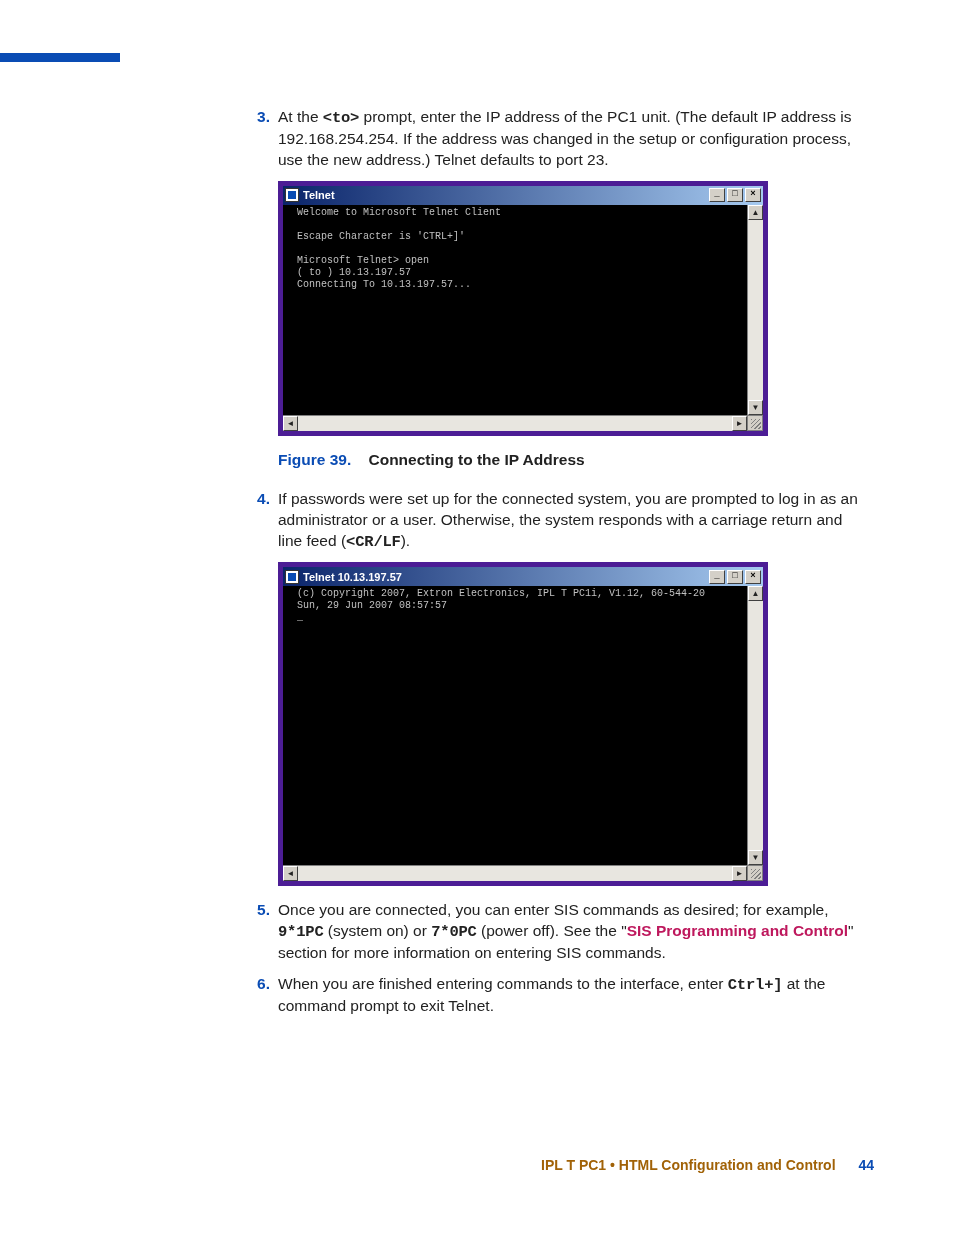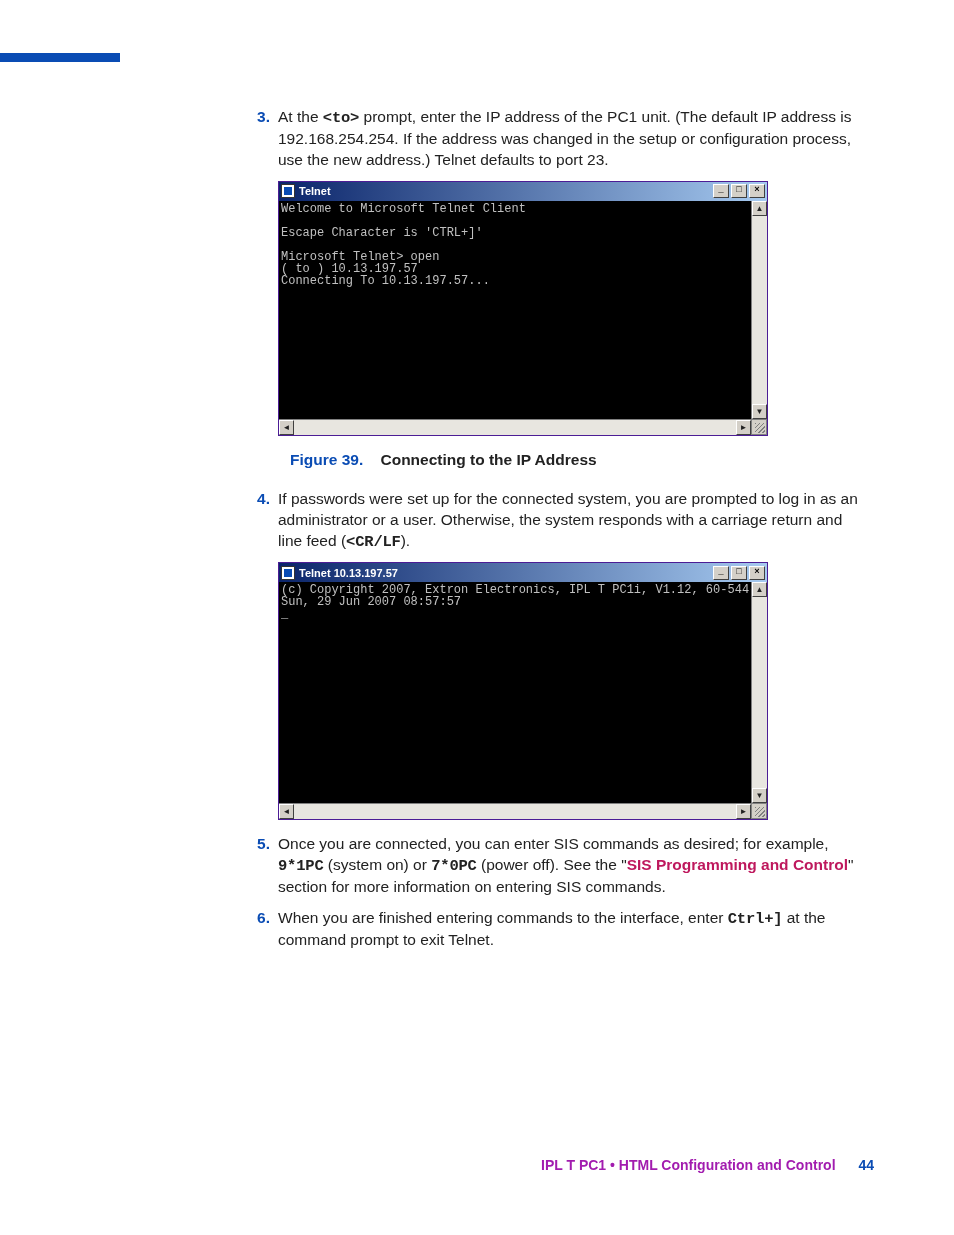--- a/index.html
+++ b/index.html
@@ -40,26 +40,26 @@
   .mono { font-family: "Courier New", monospace; letter-spacing: -0.2px; font-weight: bold; }
   .caption { margin: 14px 0 18px 0; }
   .caption .fig { color: #0a4cb4; font-weight: 700; }
   .caption .figtxt { font-weight: 700; }
   .link { color: #be185d; font-weight: 700; }
 
   .telnet-win {
     width: 490px;
     margin-left: 0;
     background: #d4d0c8;
-    border: 1px solid #4c1d95;
+    border: 5px solid #4c1d95;
     display: flex;
     flex-direction: column;
   }
   .w1 { height: 255px; margin-bottom: 0; }
-  .w2 { height: 258px; margin-bottom: 8px; justify-content: space-between; }
+  .w2 { height: 324px; margin-bottom: 8px; justify-content: space-between; }
   .titlebar {
     height: 19px;
     background: linear-gradient(to right, #0a246a, #a6caf0);
     display: flex;
     align-items: center;
     padding: 0 2px;
     color: #fff;
     font-family: Tahoma, Arial, sans-serif;
     font-size: 11px;
     font-weight: 700;
@@ -82,22 +82,22 @@
     border-right-color:#404040; border-bottom-color:#404040;
     margin-left: 2px;
     font-family: "Courier New", monospace;
     font-size: 9px; line-height: 11px; text-align: center;
     color:#000;
   }
   .term-wrap { flex:1; display:flex; }
   .term {
     flex:1; background:#000; color:#c0c0c0;
     font-family:"Courier New", monospace;
-    font-size:12px; line-height:12px;
-    padding:2px 2px; white-space:pre;
+    font-size:10px; line-height:12px;
+    padding:2px 14px; white-space:pre;
     overflow:hidden;
   }
   .vscroll {
     width:16px; background:#d4d0c8;
     border-left:1px solid #808080;
     display:flex; flex-direction:column;
   }
   .sbtn {
     height:15px; background:#d4d0c8;
     border:1px solid #fff;
@@ -123,21 +123,21 @@
     background:
       repeating-linear-gradient(135deg,#808080 0 1px,transparent 1px 3px);
   }
 
   .footer {
     position: absolute;
     right: 80px;
     bottom: 60px;
     font-size: 14px;
   }
-  .footer .ftxt { color:#a21caf; font-weight:700;margin-top:24px; }
+  .footer .ftxt { color:#a16207; font-weight:700;margin-top:24px; }
   .footer .pg { color:#0a4cb4; font-weight:700; margin-left:19px; }
 </style>
 </head>
 <body>
 
 <div class="topbar"></div>
 
 <div class="content">
 
   <div class="list-row">
@@ -174,21 +174,21 @@
         <div class="hscroll" style="flex:1;">
           <div class="sbtn">◄</div>
           <div class="strack"></div>
           <div class="sbtn">►</div>
         </div>
         <div class="grip"></div>
       </div>
     </div>
   </div>
 
-  <div class="caption" style="margin-left:40px;">
+  <div class="caption" style="margin-left:28px;">
     <span class="fig">Figure 39.</span>
     <span>&nbsp;&nbsp;</span>
     <span class="figtxt">Connecting to the IP Address</span>
   </div>
 
   <div class="list-row">
     <div class="num">4.</div>
     <div class="txt">
       <span>If passwords were set up for the connected system, you are prompted to log in as an administrator or a user. Otherwise, the system responds with a carriage return and line feed (</span><span class="mono">&lt;CR/LF</span><span>).</span>
     </div>

